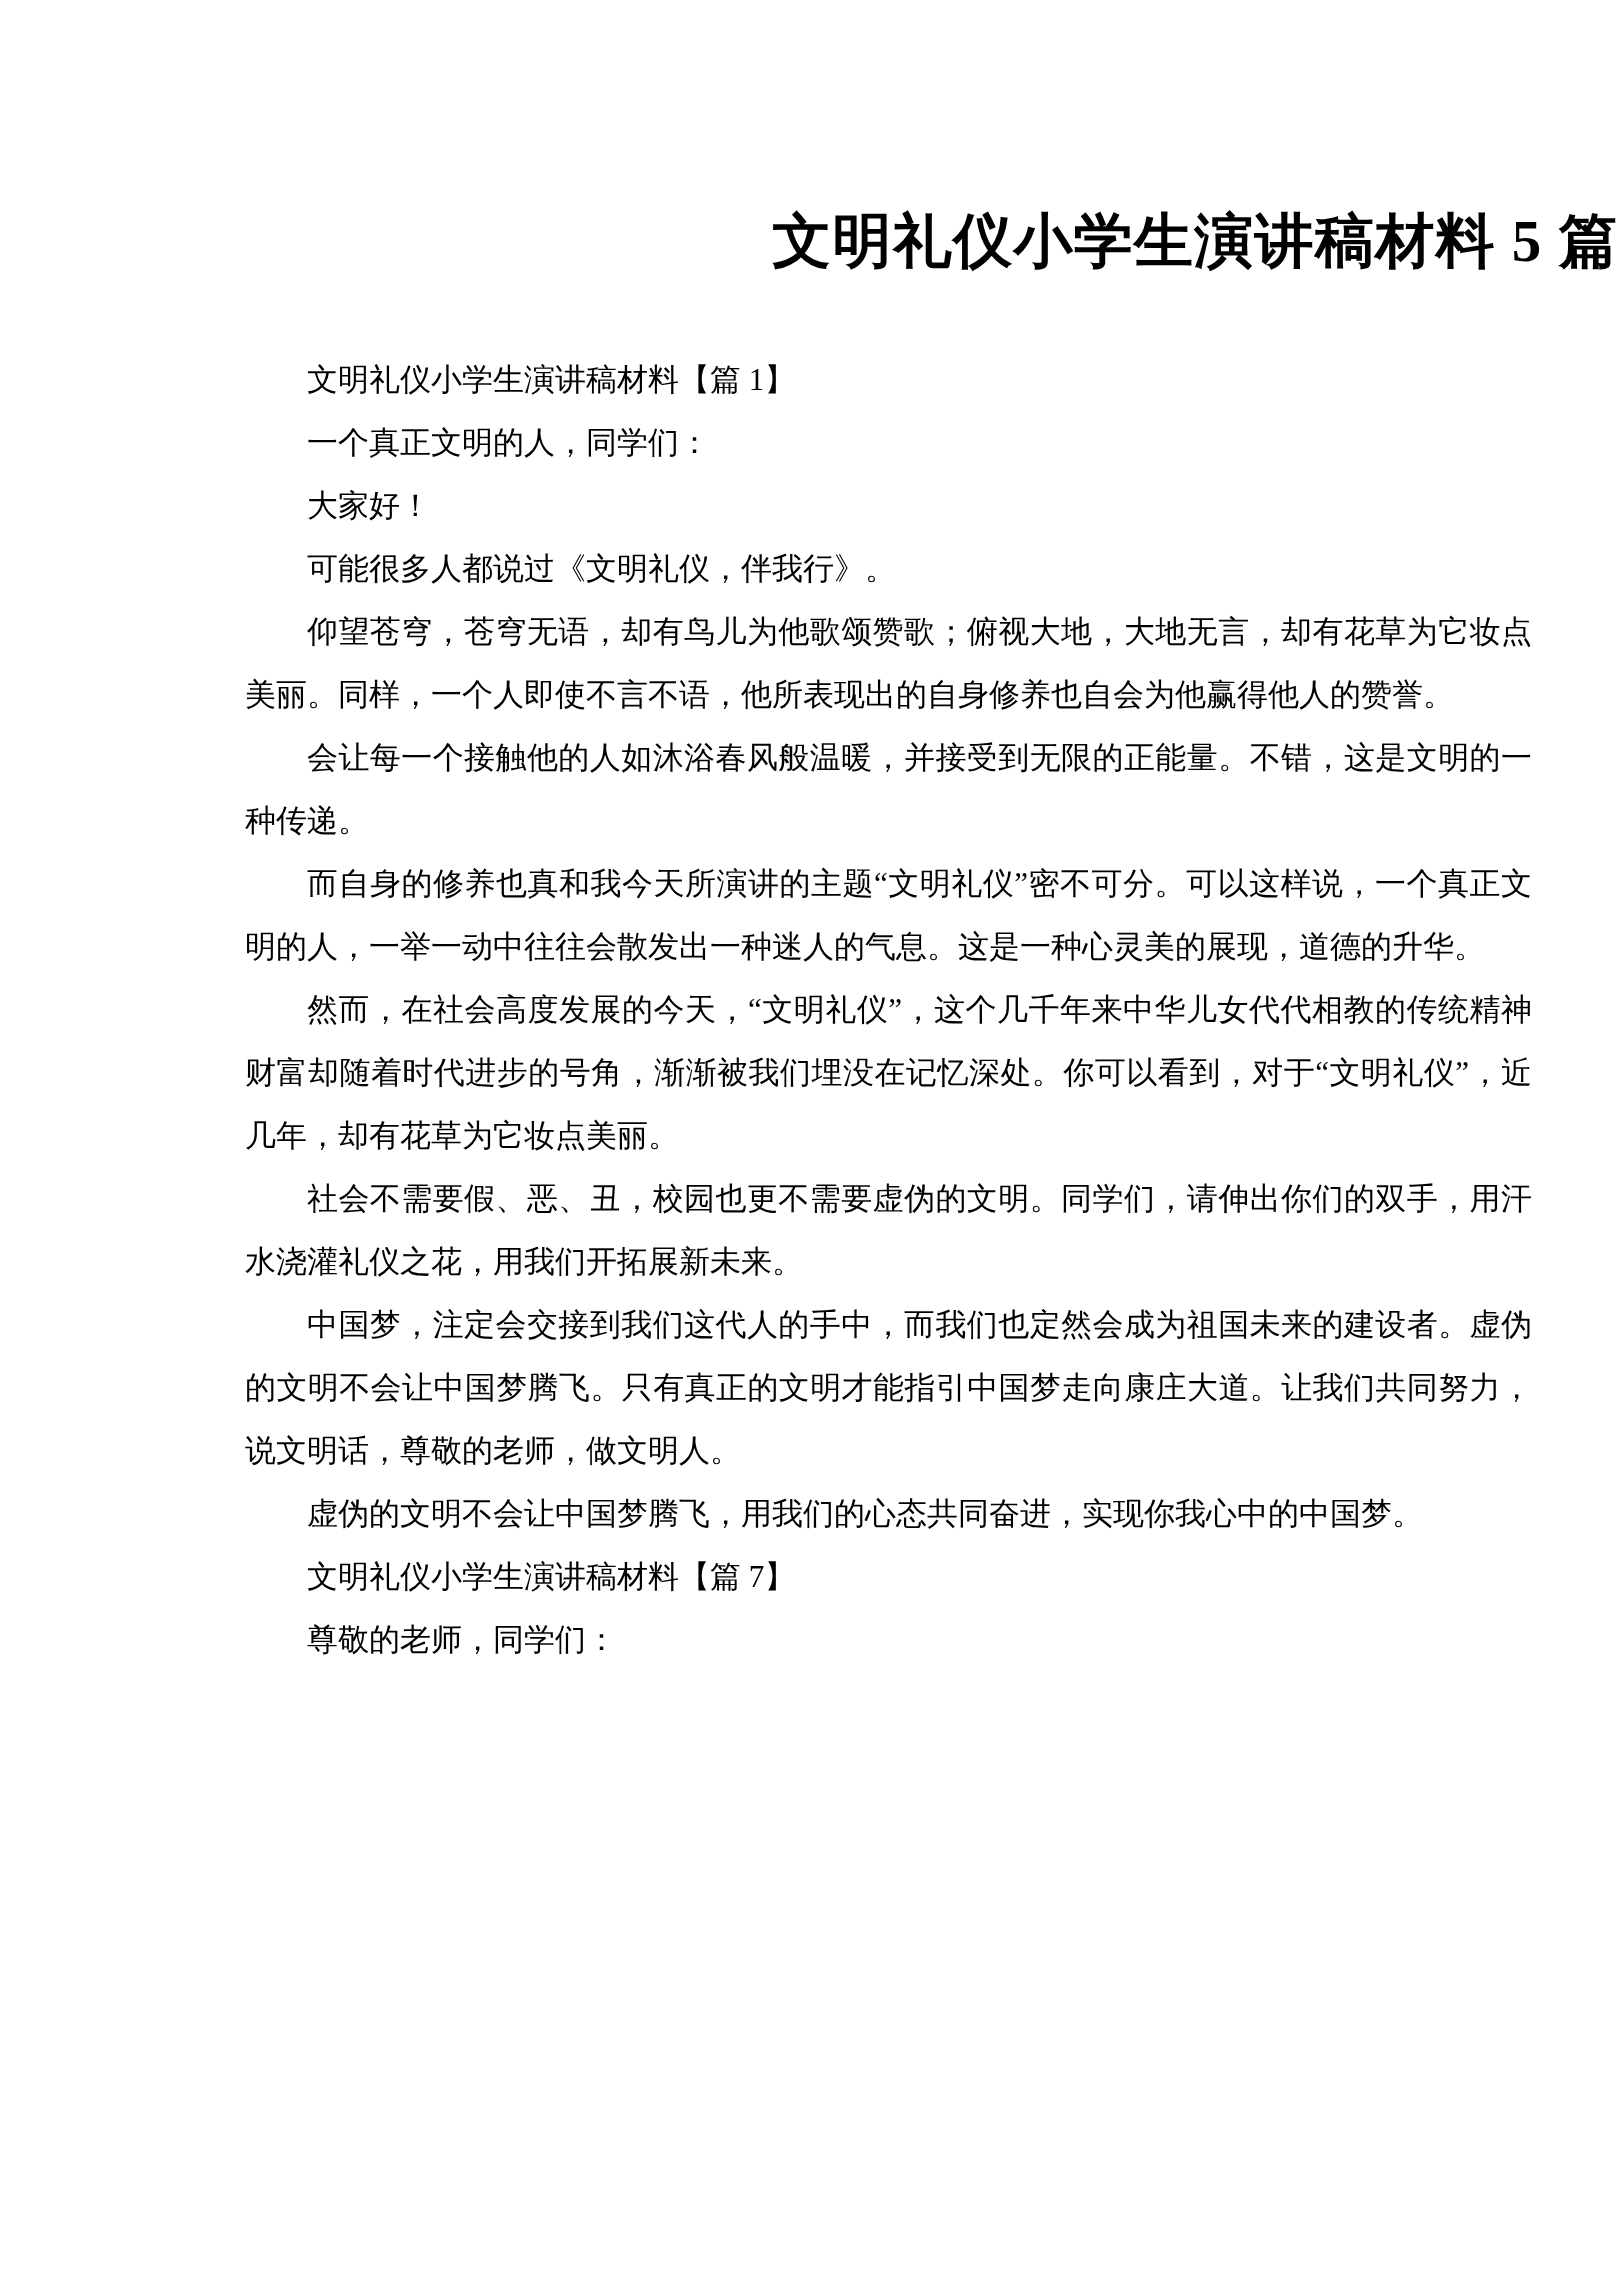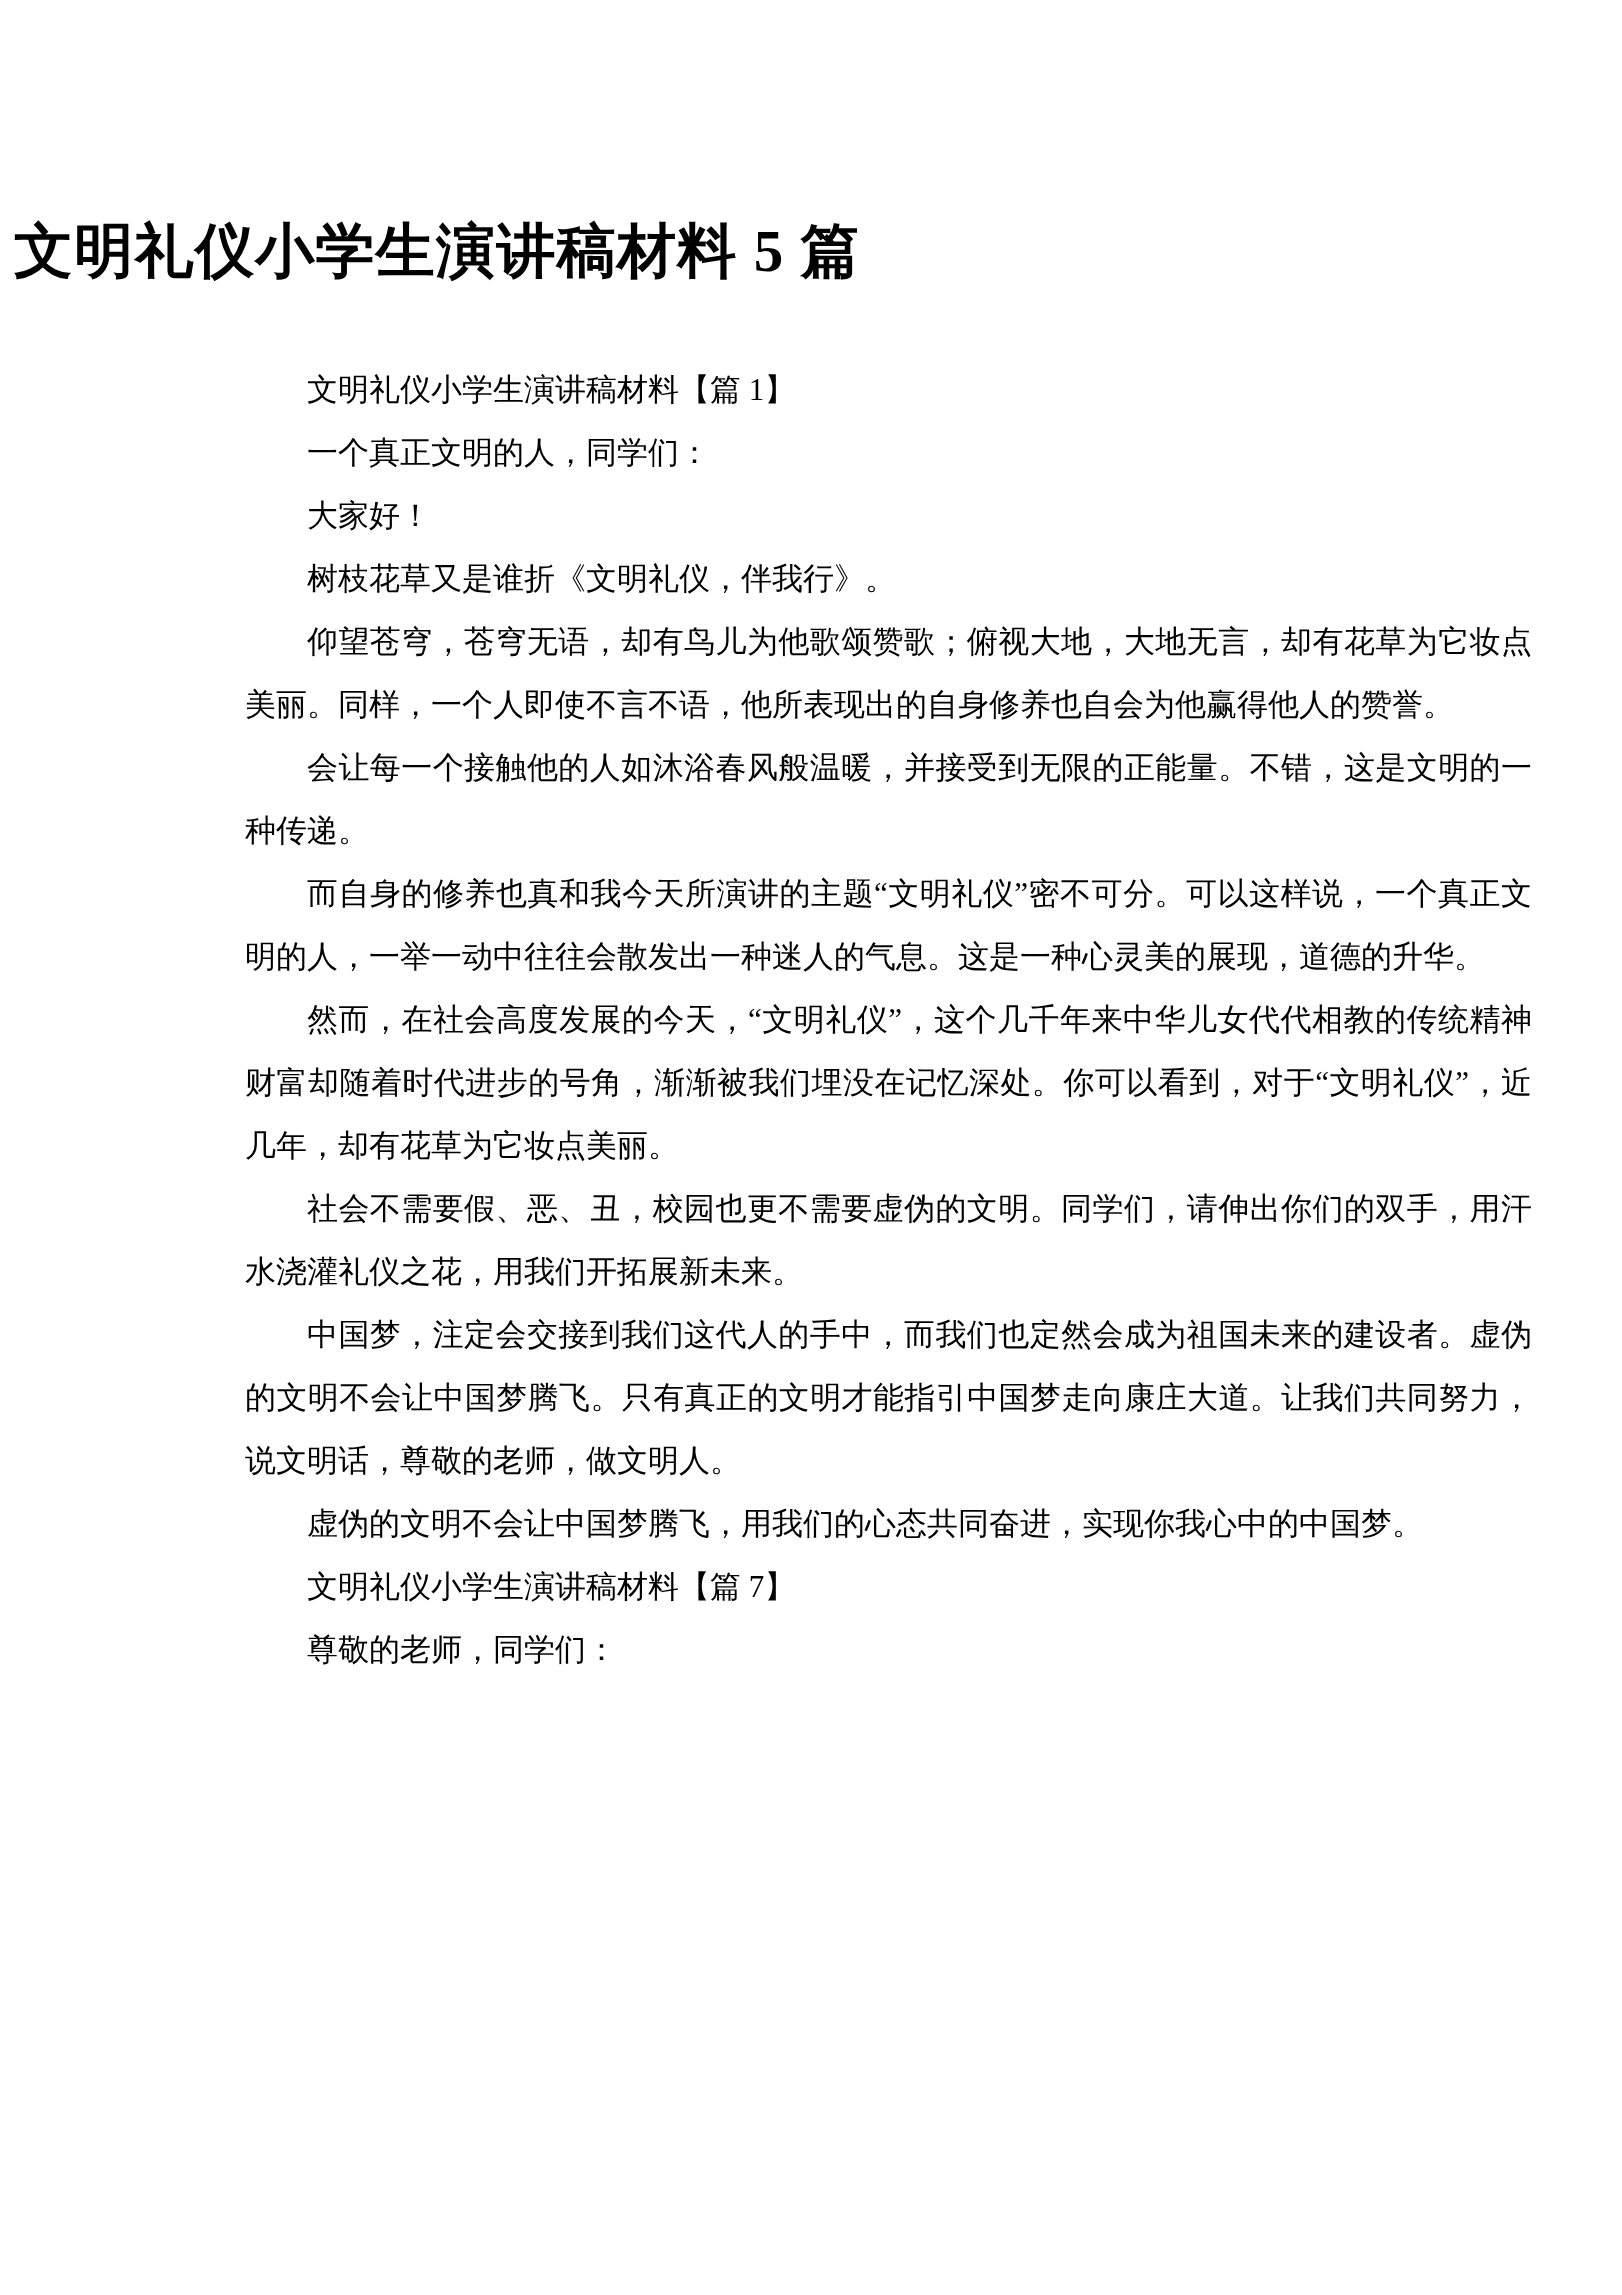--- a/index.html
+++ b/index.html
@@ -12,22 +12,22 @@
     width: 1623px;
     height: 2295px;
     background: #ffffff;
     box-sizing: border-box;
     padding-top: 208px;
     overflow: hidden;
     color: #000000;
     font-family: "Liberation Serif", "DejaVu Serif", serif;
   }
   .doc-title {
-    margin: 14px;
-    text-align: left;
+    margin: 4px;
+    text-align: right;
     font-size: 59px;
     font-weight: bold;
     line-height: 1;
     letter-spacing: 1.3px;
     font-family: "Liberation Serif", "DejaVu Serif", serif;
   }
   .doc-body {
     margin-top: 77px;
     padding-left: 245px;
     padding-right: 91px;
@@ -44,21 +44,21 @@
 </style>
 </head>
 <body>
 
 <div class="page">
   <h1 class="doc-title">文明礼仪小学生演讲稿材料 5 篇</h1>
   <div class="doc-body" id="doc-body">
       <p>文明礼仪小学生演讲稿材料【篇 1】</p>
       <p>一个真正文明的人，同学们：</p>
       <p>大家好！</p>
-      <p>树枝花草又是谁折《文明礼仪，伴我行》。</p>
+      <p>可能很多人都说过《文明礼仪，伴我行》。</p>
       <p>仰望苍穹，苍穹无语，却有鸟儿为他歌颂赞歌；俯视大地，大地无言，却有花草为它妆点美丽。同样，一个人即使不言不语，他所表现出的自身修养也自会为他赢得他人的赞誉。</p>
       <p>会让每一个接触他的人如沐浴春风般温暖，并接受到无限的正能量。不错，这是文明的一种传递。</p>
       <p>而自身的修养也真和我今天所演讲的主题“文明礼仪”密不可分。可以这样说，一个真正文明的人，一举一动中往往会散发出一种迷人的气息。这是一种心灵美的展现，道德的升华。</p>
       <p>然而，在社会高度发展的今天，“文明礼仪”，这个几千年来中华儿女代代相教的传统精神财富却随着时代进步的号角，渐渐被我们埋没在记忆深处。你可以看到，对于“文明礼仪”，近几年，却有花草为它妆点美丽。</p>
       <p>社会不需要假、恶、丑，校园也更不需要虚伪的文明。同学们，请伸出你们的双手，用汗水浇灌礼仪之花，用我们开拓展新未来。</p>
       <p>中国梦，注定会交接到我们这代人的手中，而我们也定然会成为祖国未来的建设者。虚伪的文明不会让中国梦腾飞。只有真正的文明才能指引中国梦走向康庄大道。让我们共同努力，说文明话，尊敬的老师，做文明人。</p>
       <p>虚伪的文明不会让中国梦腾飞，用我们的心态共同奋进，实现你我心中的中国梦。</p>
       <p>文明礼仪小学生演讲稿材料【篇 7】</p>
       <p>尊敬的老师，同学们：</p>
     </div>

